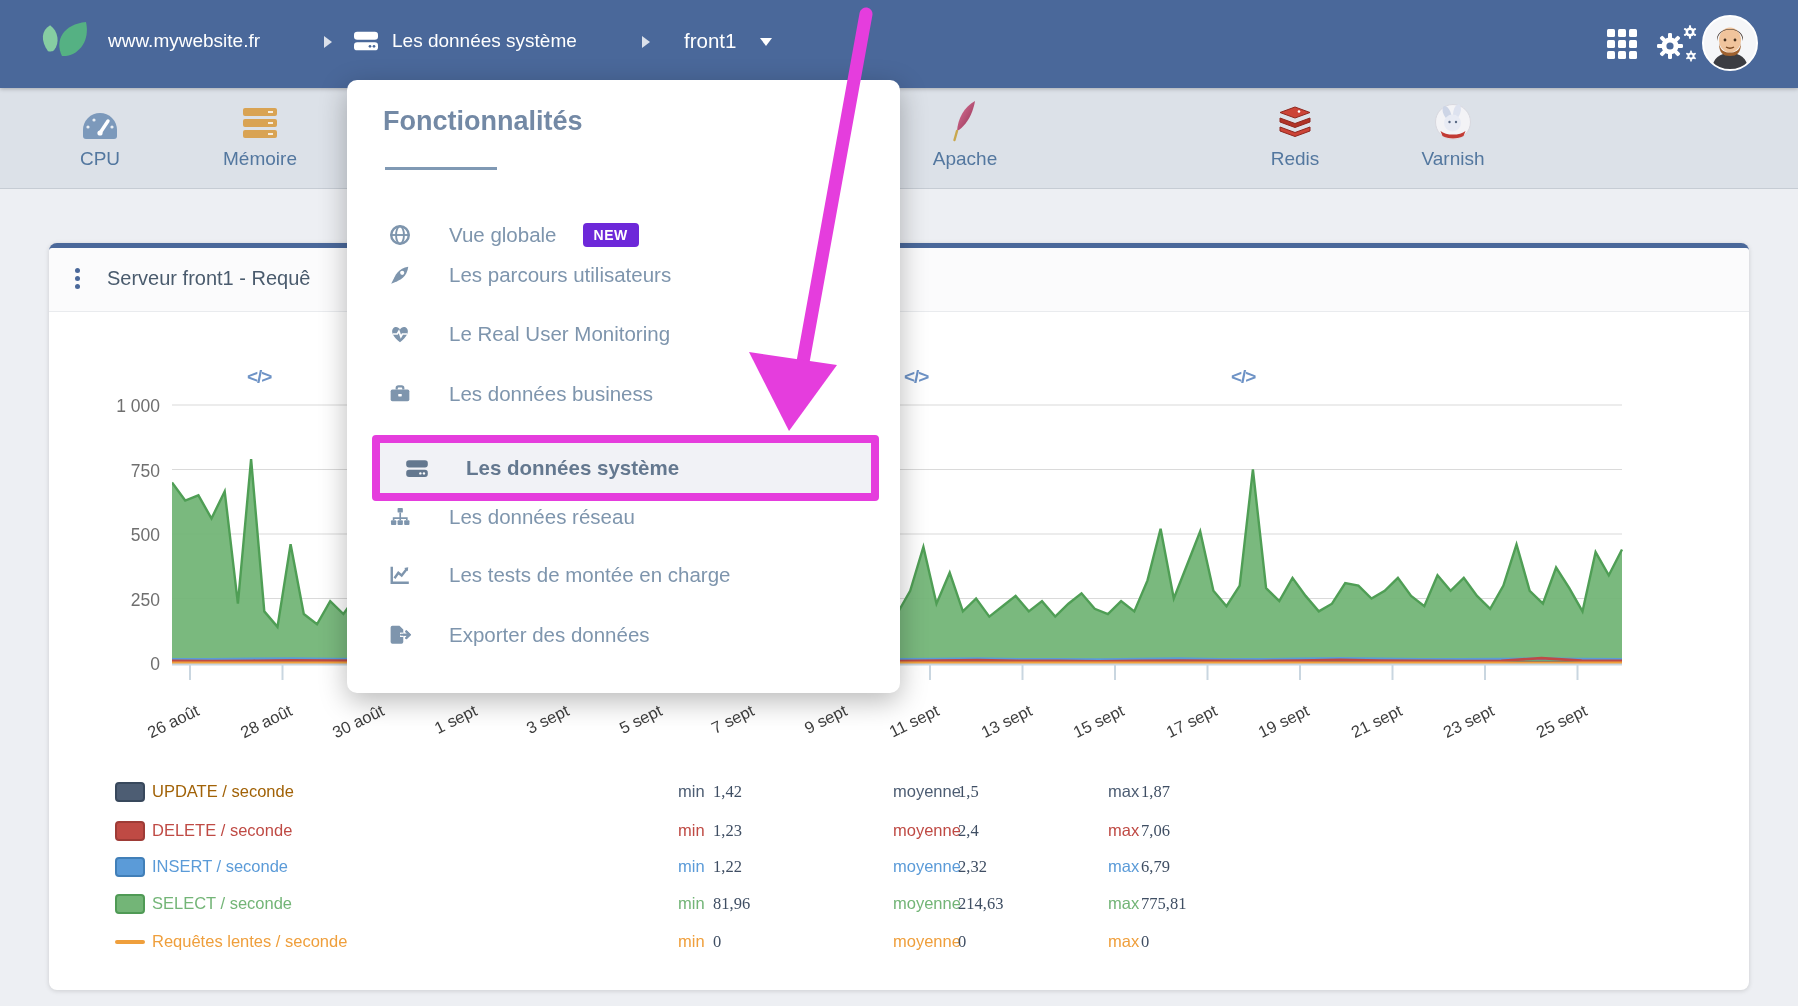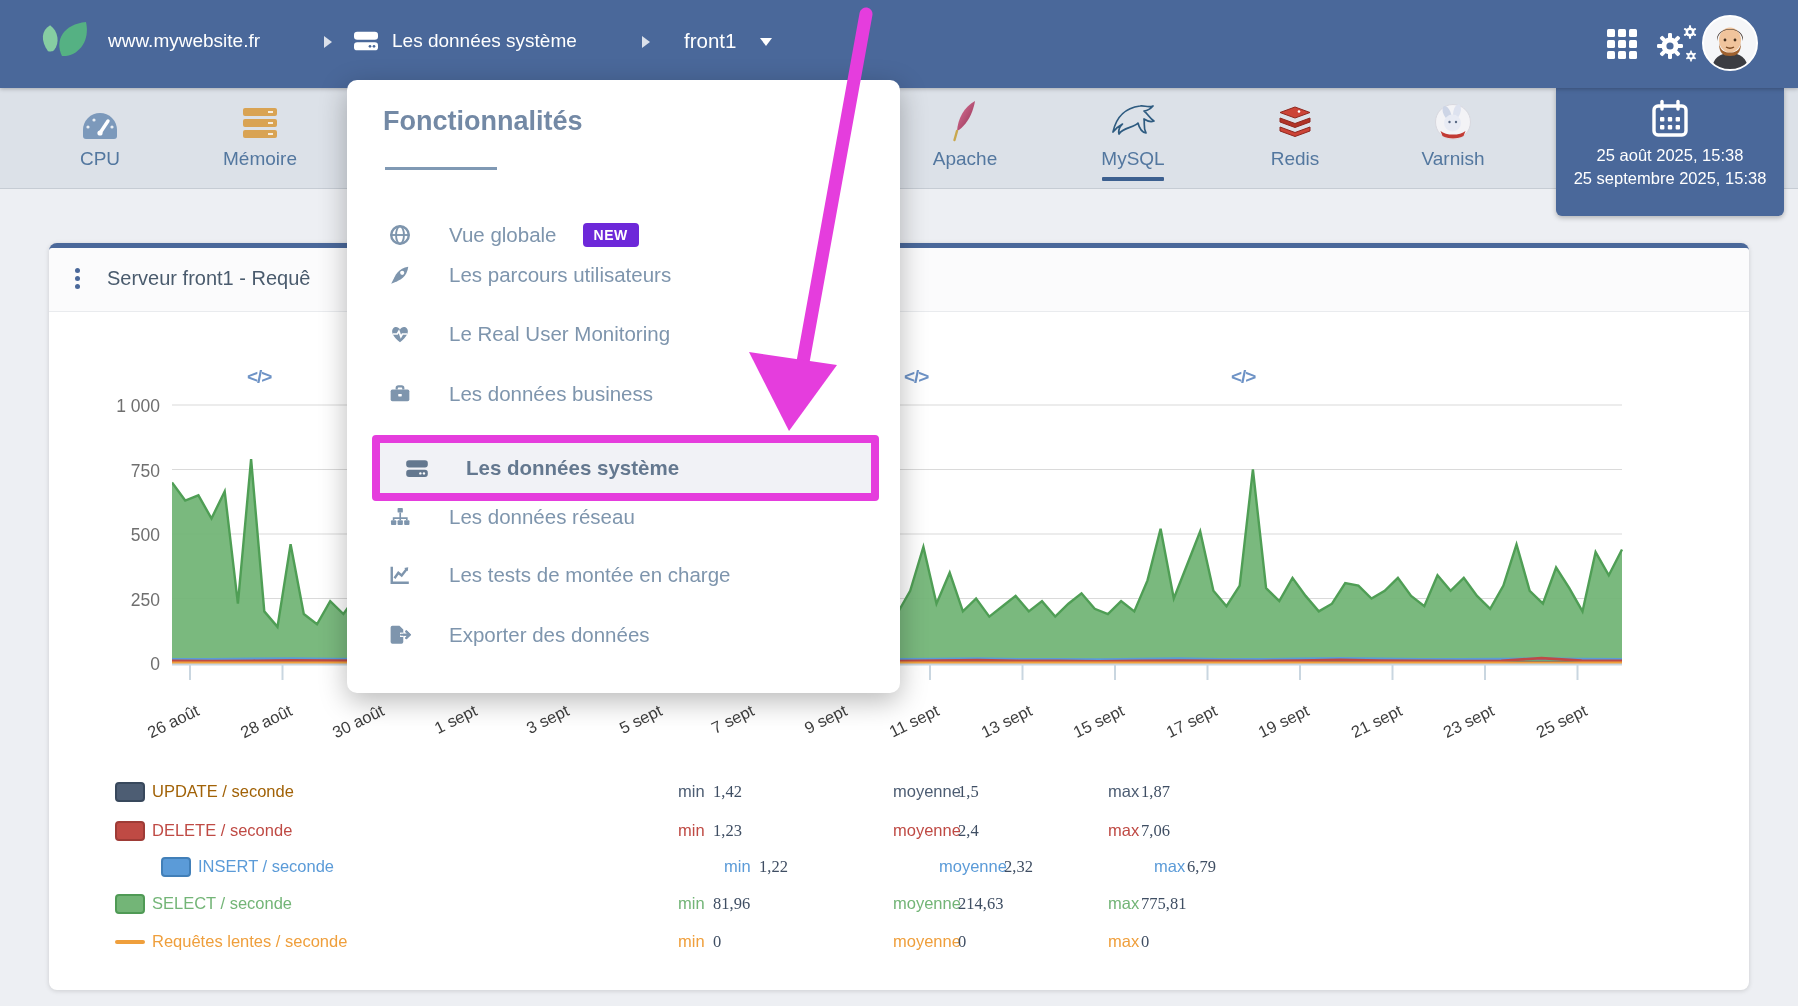--- a/index.html
+++ b/index.html
@@ -196,29 +196,20 @@
                 <stop offset="0" stop-color="#e0799c"></stop>
                 <stop offset="1" stop-color="#8e2c50"></stop>
               </linearGradient>
             </defs>
             <path d="M24 1 C13 7 7 18 6 31 C12 28 18 20 21 12 C22.5 8 23.5 4 24 1 Z" fill="url(#apg)"></path>
             <line x1="6" y1="31" x2="3.5" y2="40" stroke="#c9a84e" stroke-width="2.4" stroke-linecap="round"></line>
           </svg>
         </div>
         <div class="tb-label">Apache</div>
       </div>
-      <div class="tb-item" style="left: 1068px; width: 130px;">
-        <div class="tb-icon">
-          <svg width="48" height="42" viewBox="0 0 48 42">
-            <path d="M4 32 C7 18 16 8 31 6 C35 5 39 8 44 6 C41 9.5 38.5 10.5 35 11 C39 14 41 19 45 21 C41 22.5 38 21 35 19 C36 24 34 28 37 33 C32 32 30 27 29 23 C25 28 14 27 10 34 C9 30 11 26.5 13.5 24 C9.5 26 6.5 29 4 32 Z" fill="none" stroke="#2e5b80" stroke-width="1.7" stroke-linejoin="round"></path>
-          </svg>
-        </div>
-        <div class="tb-label">MySQL</div>
-        <div class="tb-underline"></div>
-      </div>
       <div class="tb-item" style="left: 1230px; width: 130px;">
         <div class="tb-icon">
           <svg width="40" height="36" viewBox="0 0 40 36">
             <g stroke="#8f271e" stroke-width="1">
               <path d="M20 1 L35 6.5 L20 12 L5 6.5 Z" fill="#cc4437"></path>
               <path d="M5 12 L20 17.5 L35 12 L35 16 L20 21.5 L5 16 Z" fill="#b13327"></path>
               <path d="M5 21 L20 26.5 L35 21 L35 25 L20 30.5 L5 25 Z" fill="#cc4437"></path>
             </g>
             <circle cx="24" cy="5.5" r="1.3" fill="#fff"></circle>
           </svg>
@@ -234,37 +225,20 @@
             <circle cx="19.5" cy="21" r="8.5" fill="#e8ebf4"></circle>
             <circle cx="16.5" cy="20" r="1.2" fill="#5a6a86"></circle>
             <circle cx="23" cy="20" r="1.2" fill="#5a6a86"></circle>
             <path d="M7.5 29 A15 8 0 0 0 32.5 29 L30.5 34 A13 6 0 0 1 9.5 34 Z" fill="#c23b34"></path>
           </svg>
         </div>
         <div class="tb-label">Varnish</div>
       </div>
     </div>
 
-  <div class="datebox">
-    <svg style="margin-top:10px" width="42" height="42" viewBox="0 0 42 42">
-      <rect x="5" y="8" width="32" height="29" rx="4" fill="none" stroke="#fff" stroke-width="3.4"></rect>
-      <line x1="13" y1="3.5" x2="13" y2="11" stroke="#fff" stroke-width="3.4" stroke-linecap="round"></line>
-      <line x1="29" y1="3.5" x2="29" y2="11" stroke="#fff" stroke-width="3.4" stroke-linecap="round"></line>
-      <g fill="#fff">
-        <rect x="11" y="19" width="4.4" height="4.4" rx="1"></rect>
-          <rect x="18.8" y="19" width="4.4" height="4.4" rx="1"></rect>
-          <rect x="26.6" y="19" width="4.4" height="4.4" rx="1"></rect>
-        <rect x="11" y="27" width="4.4" height="4.4" rx="1"></rect>
-          <rect x="18.8" y="27" width="4.4" height="4.4" rx="1"></rect>
-          <rect x="26.6" y="27" width="4.4" height="4.4" rx="1"></rect>
-      </g>
-    </svg>
-    <div class="date-line">25 août 2025, 15:38</div>
-    <div class="date-line">25 septembre 2025, 15:38</div>
-  </div>
 
   <div class="panel" id="panel">
     <div class="panel-header">
       <div class="kebab">
           <i></i>
           <i></i>
           <i></i>
         </div>
       <div class="panel-title">Serveur front1 - Requê</div>
     </div>
@@ -341,21 +315,21 @@
         <div class="legend-row" style="top: 573px;">
           <i class="sw" style="background:#bf4a44;border:2px solid #9e3b36"></i>
           <span style="left:37px;color:#bf4a44">DELETE / seconde</span>
           <span style="left:563px;color:#bf4a44">min</span>
           <span class="stat-val" style="left:598px">1,23</span>
           <span style="left:778px;color:#bf4a44">moyenne</span>
           <span class="stat-val" style="left:843px">2,4</span>
           <span style="left:993px;color:#bf4a44">max</span>
           <span class="stat-val" style="left:1026px">7,06</span>
         </div>
-        <div class="legend-row" style="top: 609px; margin-left: 46px;">
+        <div class="legend-row" style="top: 609px;">
           <i class="sw" style="background:#5b9bd8;border:2px solid #417fb8"></i>
           <span style="left:37px;color:#5b9bd8">INSERT / seconde</span>
           <span style="left:563px;color:#5b9bd8">min</span>
           <span class="stat-val" style="left:598px">1,22</span>
           <span style="left:778px;color:#5b9bd8">moyenne</span>
           <span class="stat-val" style="left:843px">2,32</span>
           <span style="left:993px;color:#5b9bd8">max</span>
           <span class="stat-val" style="left:1026px">6,79</span>
         </div>
         <div class="legend-row" style="top: 646px;">

